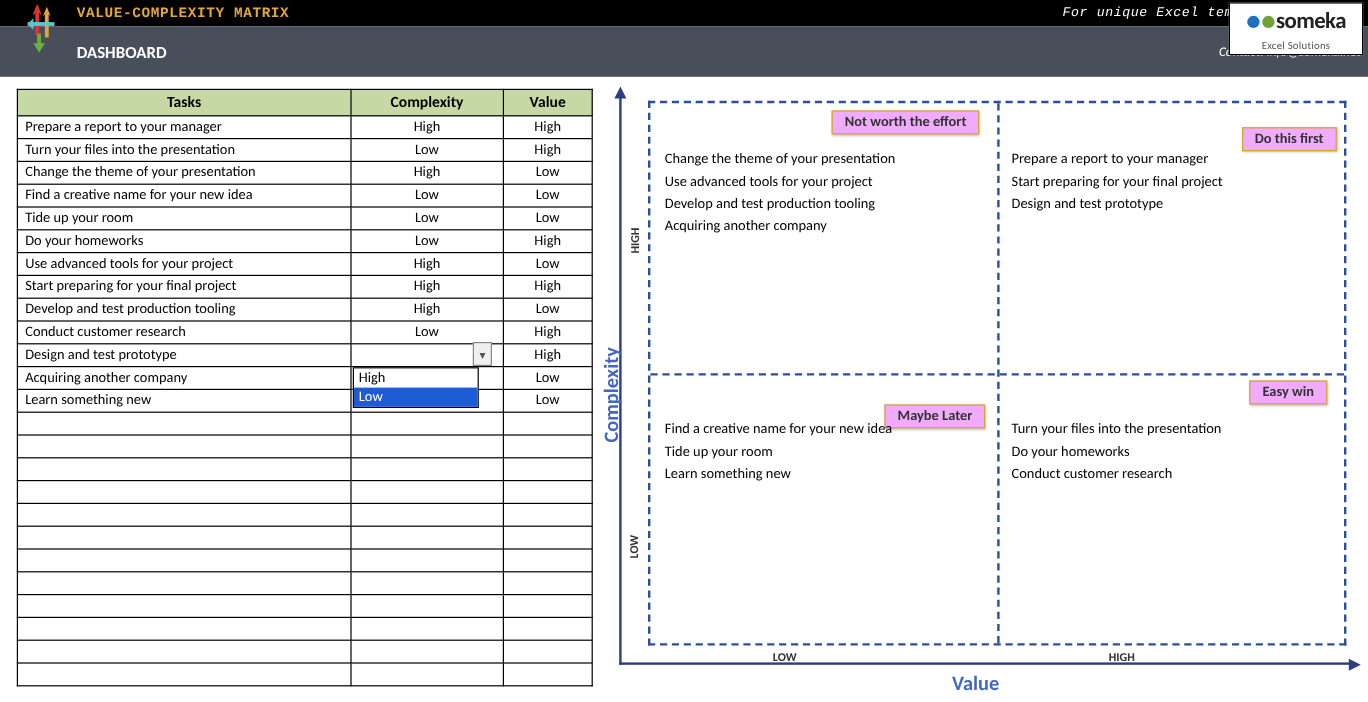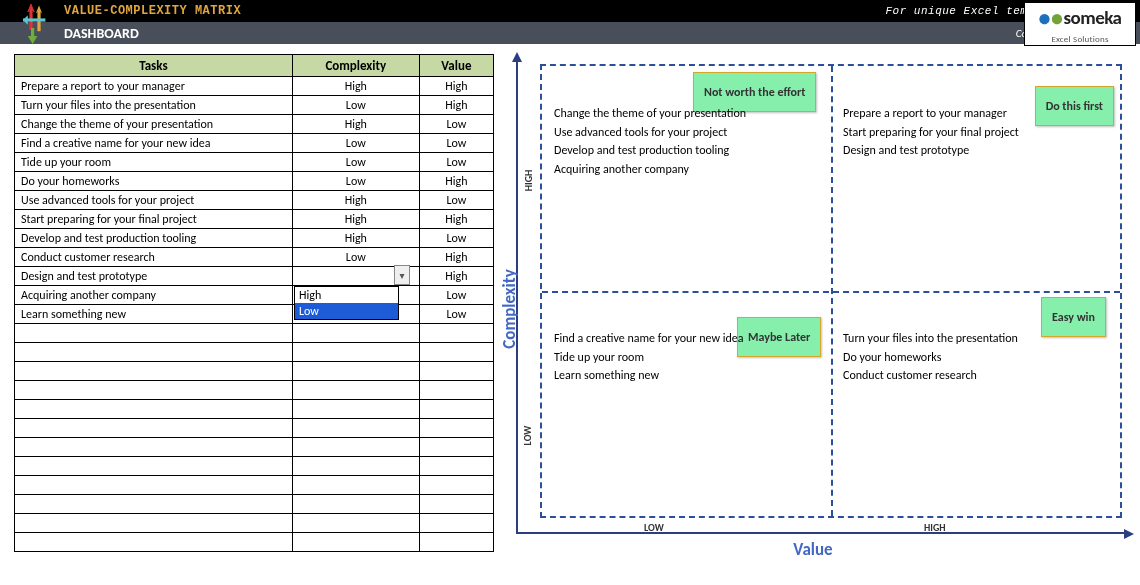--- a/index.html
+++ b/index.html
@@ -39,21 +39,21 @@
     position: absolute;
     top: 4px;
     left: 22px;
     width: 34px;
     height: 40px;
   }
   
   .subbar {
     background: #494f5a;
     color: #fff;
-    height: 22px;
+    height: 42px;
     display: flex;
     align-items: center;
     padding-left: 64px;
     font-size: 14px;
     font-weight: bold;
   }
   .subbar-right {
     margin-left: auto;
     font-style: italic;
     font-weight: normal;
@@ -202,23 +202,23 @@
     top: 10px;
     right: 10px;
     bottom: 46px;
     border: 2px dashed #2c4f9c;
   }
   .q-h { position: absolute; left: 0; right: 0; top: 50%; border-top: 2px dashed #2c4f9c; }
   .q-v { position: absolute; top: 0; bottom: 0; left: 50%; border-left: 2px dashed #2c4f9c; }
 
   .q-badge {
     position: absolute;
-    background: #86efac;
+    background: #f0abfc;
     border: 1px solid #d4a62a;
-    padding: 12px 10px;
+    padding: 2px 10px;
     font-size: 12px;
     font-weight: bold;
     color: #333;
     box-shadow: 1px 1px 2px rgba(0,0,0,0.25);
     white-space: nowrap;
   }
   .q-texts {
     position: absolute;
     font-size: 12px;
     color: #000;

